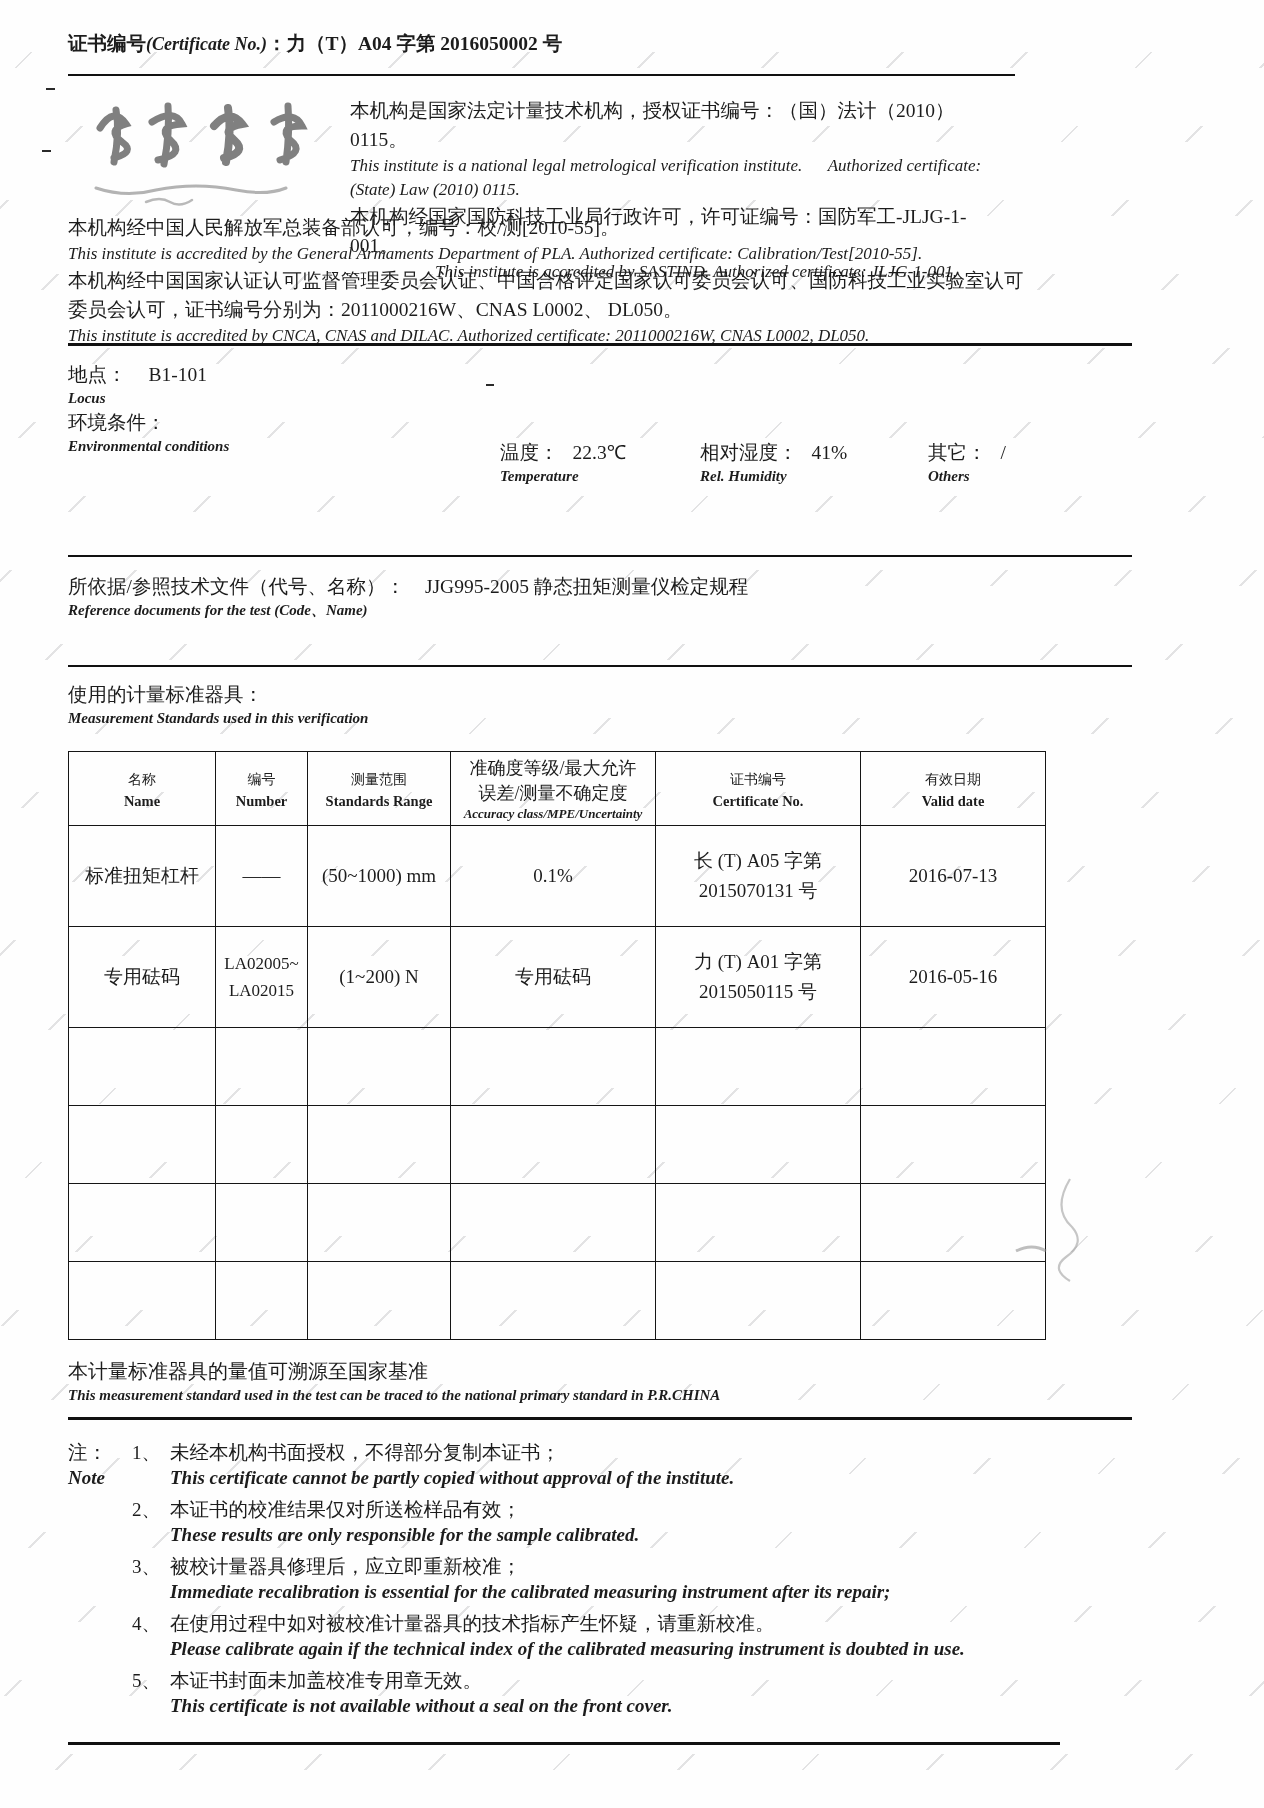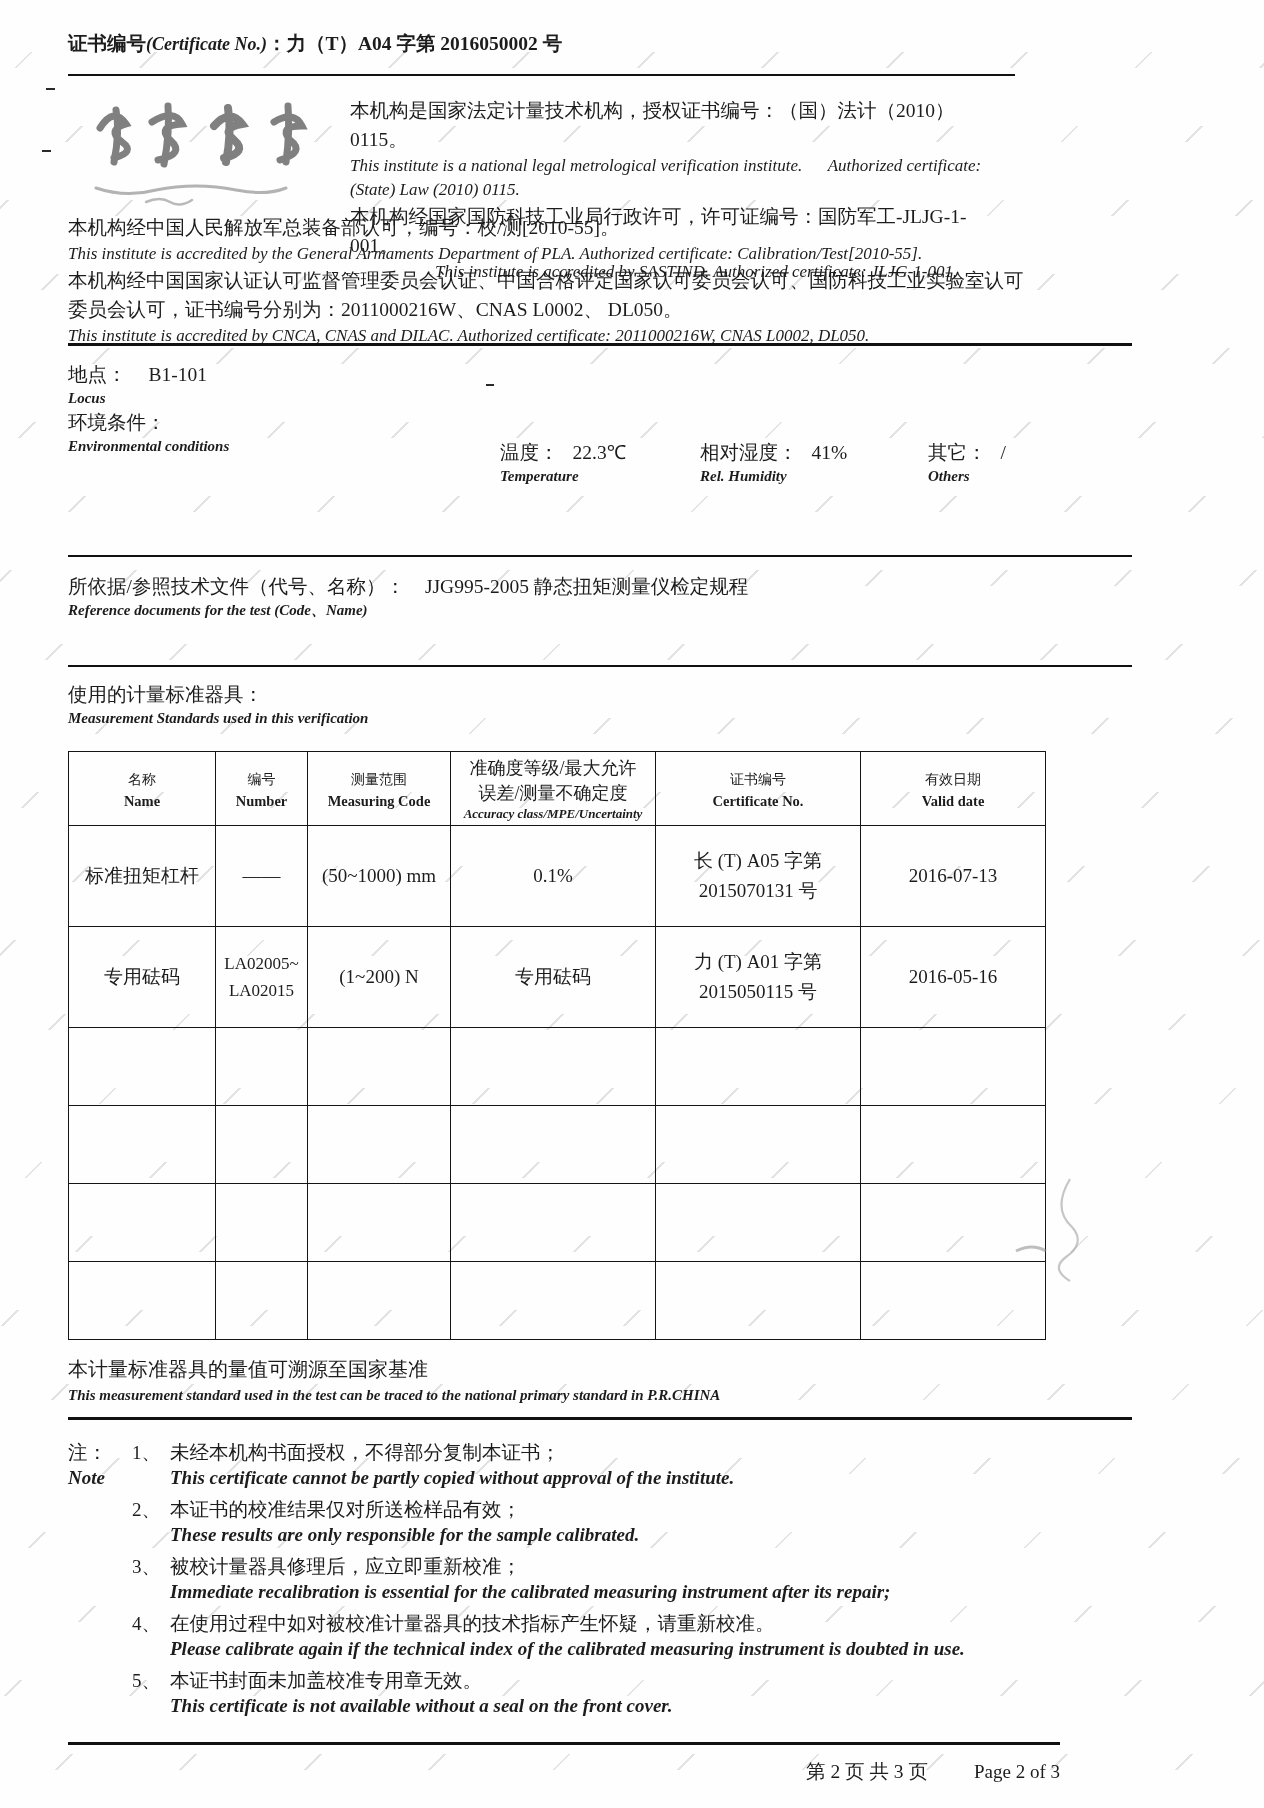--- a/index.html
+++ b/index.html
@@ -60,21 +60,21 @@
     font-weight:normal;padding:2px 3px;overflow:hidden;
   }
   table.std .hc{font-size:14px;line-height:26px;}
   table.std .he{font-weight:bold;font-size:14.5px;line-height:17px;}
   table.std .he-sm{font-style:italic;font-weight:bold;font-size:13px;line-height:15px;text-align:center;}
   table.std .cell{font-size:19px;line-height:30px;}
   tr.hrow{height:74px;}
   tr.drow{height:101px;}
   tr.erow{height:78px;}
   .trace{left:68px;top:1356px;width:1064px;}
-  .trace .t-cn{font-size:20px;line-height:30px;font-family:Liberation Mono, monospace;}
+  .trace .t-cn{font-size:20px;line-height:30px;}
   .rule4{left:68px;top:1417px;width:1064px;height:2.5px;}
   
   .notes{left:68px;top:1438px;width:1064px;}
   .note-row{display:flex;margin-bottom:6px;}
   .note-label{width:64px;}
   .note-num{width:38px;font-size:19px;line-height:29px;}
   .note-body{flex:1;}
   .note-body .en-b,.note-label .en-b{font-size:19px;line-height:22px;}
   
   .foot-rule{left:68px;top:1742px;width:992px;height:3px;}
@@ -182,21 +182,21 @@
       <th>
             <div class="hc">名称</div>
             <div class="he">Name</div>
           </th>
       <th>
             <div class="hc">编号</div>
             <div class="he">Number</div>
           </th>
       <th>
             <div class="hc">测量范围</div>
-            <div class="he">Measuring Code</div>
+            <div class="he">Standards Range</div>
           </th>
       <th>
             <div class="hc pre" style="font-size:18px;line-height:25px;text-align:center;">准确度等级/最大允许
 误差/测量不确定度</div>
             <div class="he-sm">Accuracy class/MPE/Uncertainty</div>
           </th>
       <th>
             <div class="hc">证书编号</div>
             <div class="he">Certificate No.</div>
           </th>
@@ -306,23 +306,20 @@
       <div class="note-label"></div>
       <div class="note-num">5、</div>
       <div class="note-body">
         <div class="cn">本证书封面未加盖校准专用章无效。</div>
         <div class="en-b">This certificate is not available without a seal on the front cover.</div>
       </div>
     </div>
   </div>
 
   <div class="layer rule foot-rule"></div>
-  <div class="layer footer">
-    <span class="f-cn">第 2 页 共 3 页</span><span class="f-en">Page 2 of 3</span>
-  </div>
 
   <div class="layer artifact a1"></div>
   <div class="layer artifact a2"></div>
   <div class="layer artifact a3"></div>
   <svg class="layer squiggle" viewBox="0 0 70 110">
     <path d="M58 4 q-18 30 2 48 q14 16 -6 30 q-16 12 4 24" fill="none" stroke="#9a9a9a" stroke-width="2.2"></path>
     <path d="M4 76 q16 -8 30 0" fill="none" stroke="#8a8a8a" stroke-width="2.8"></path>
   </svg>
 </div>
 

